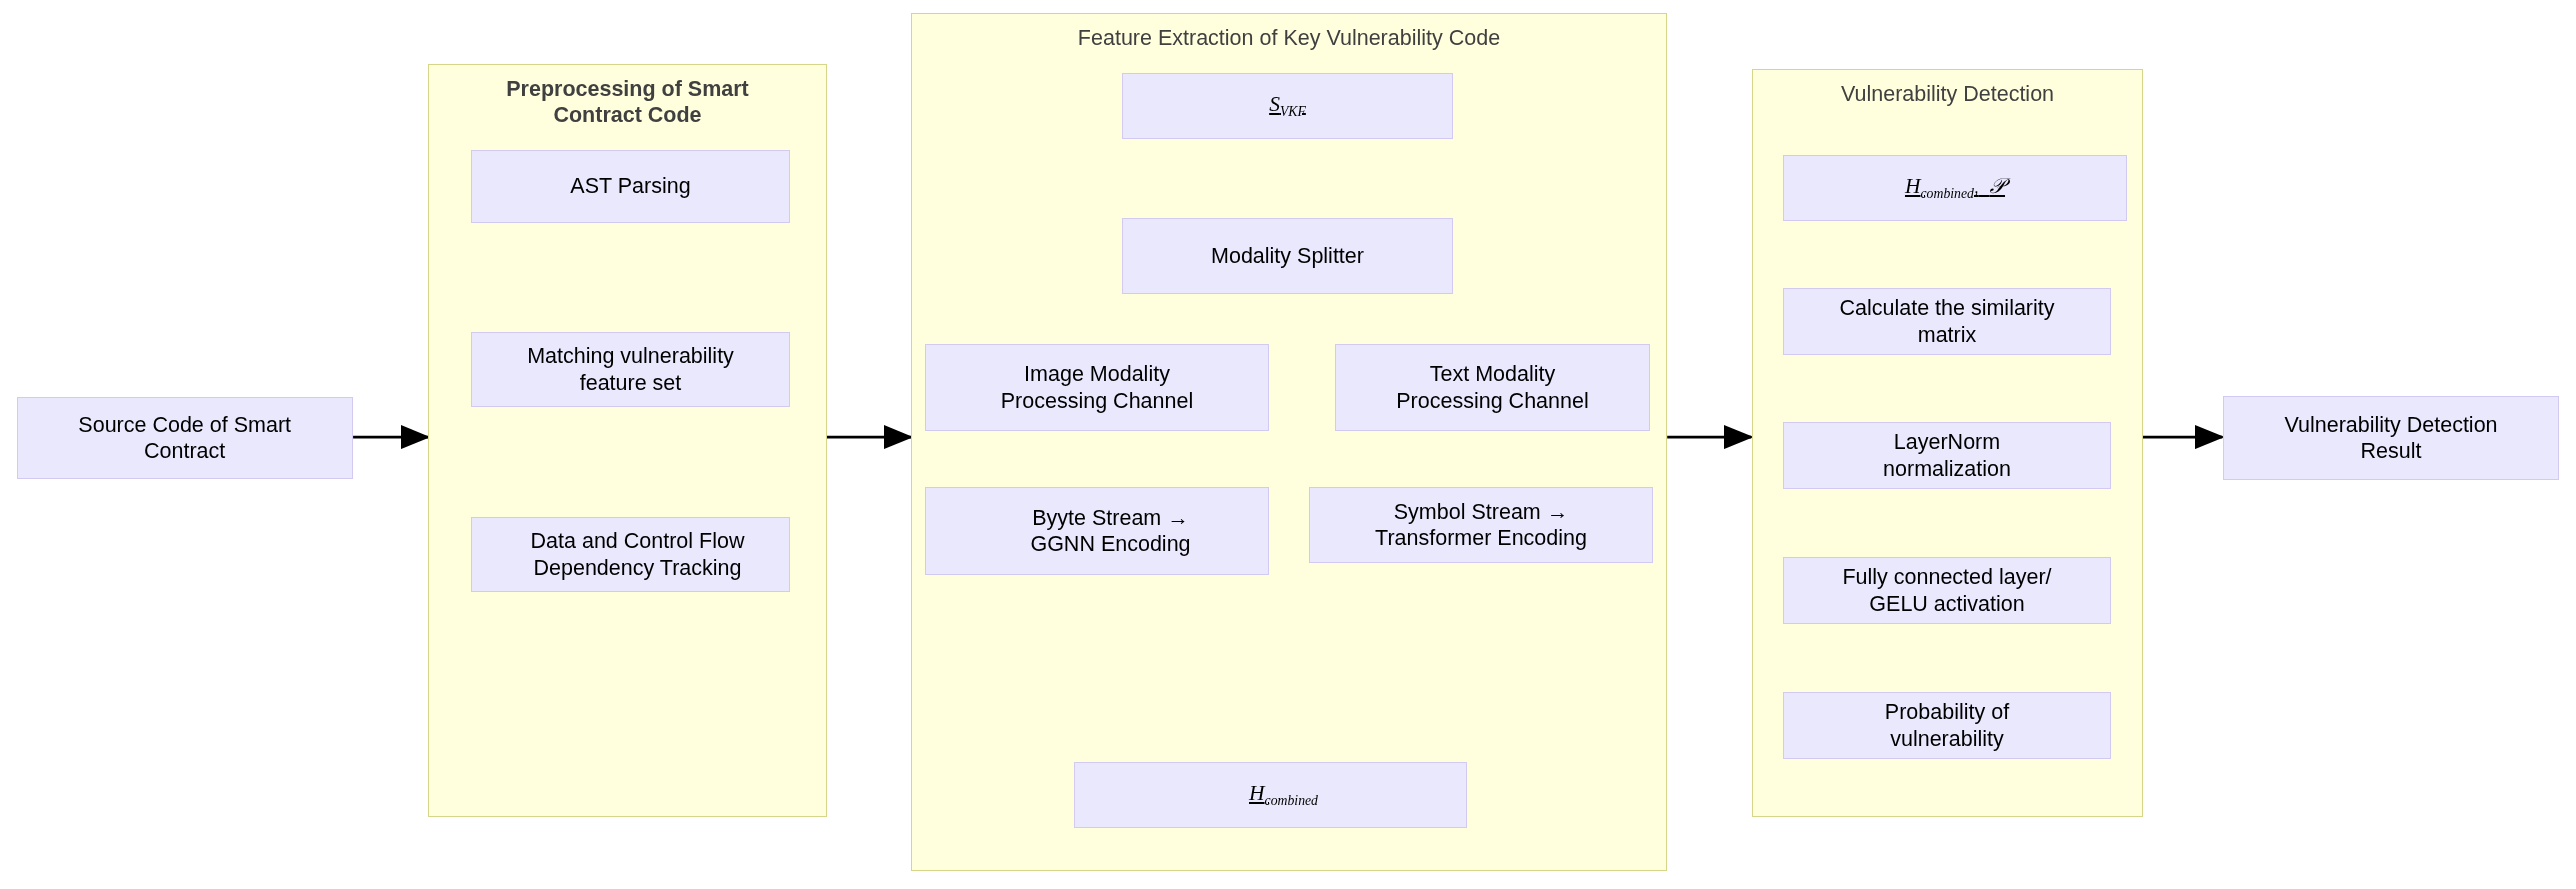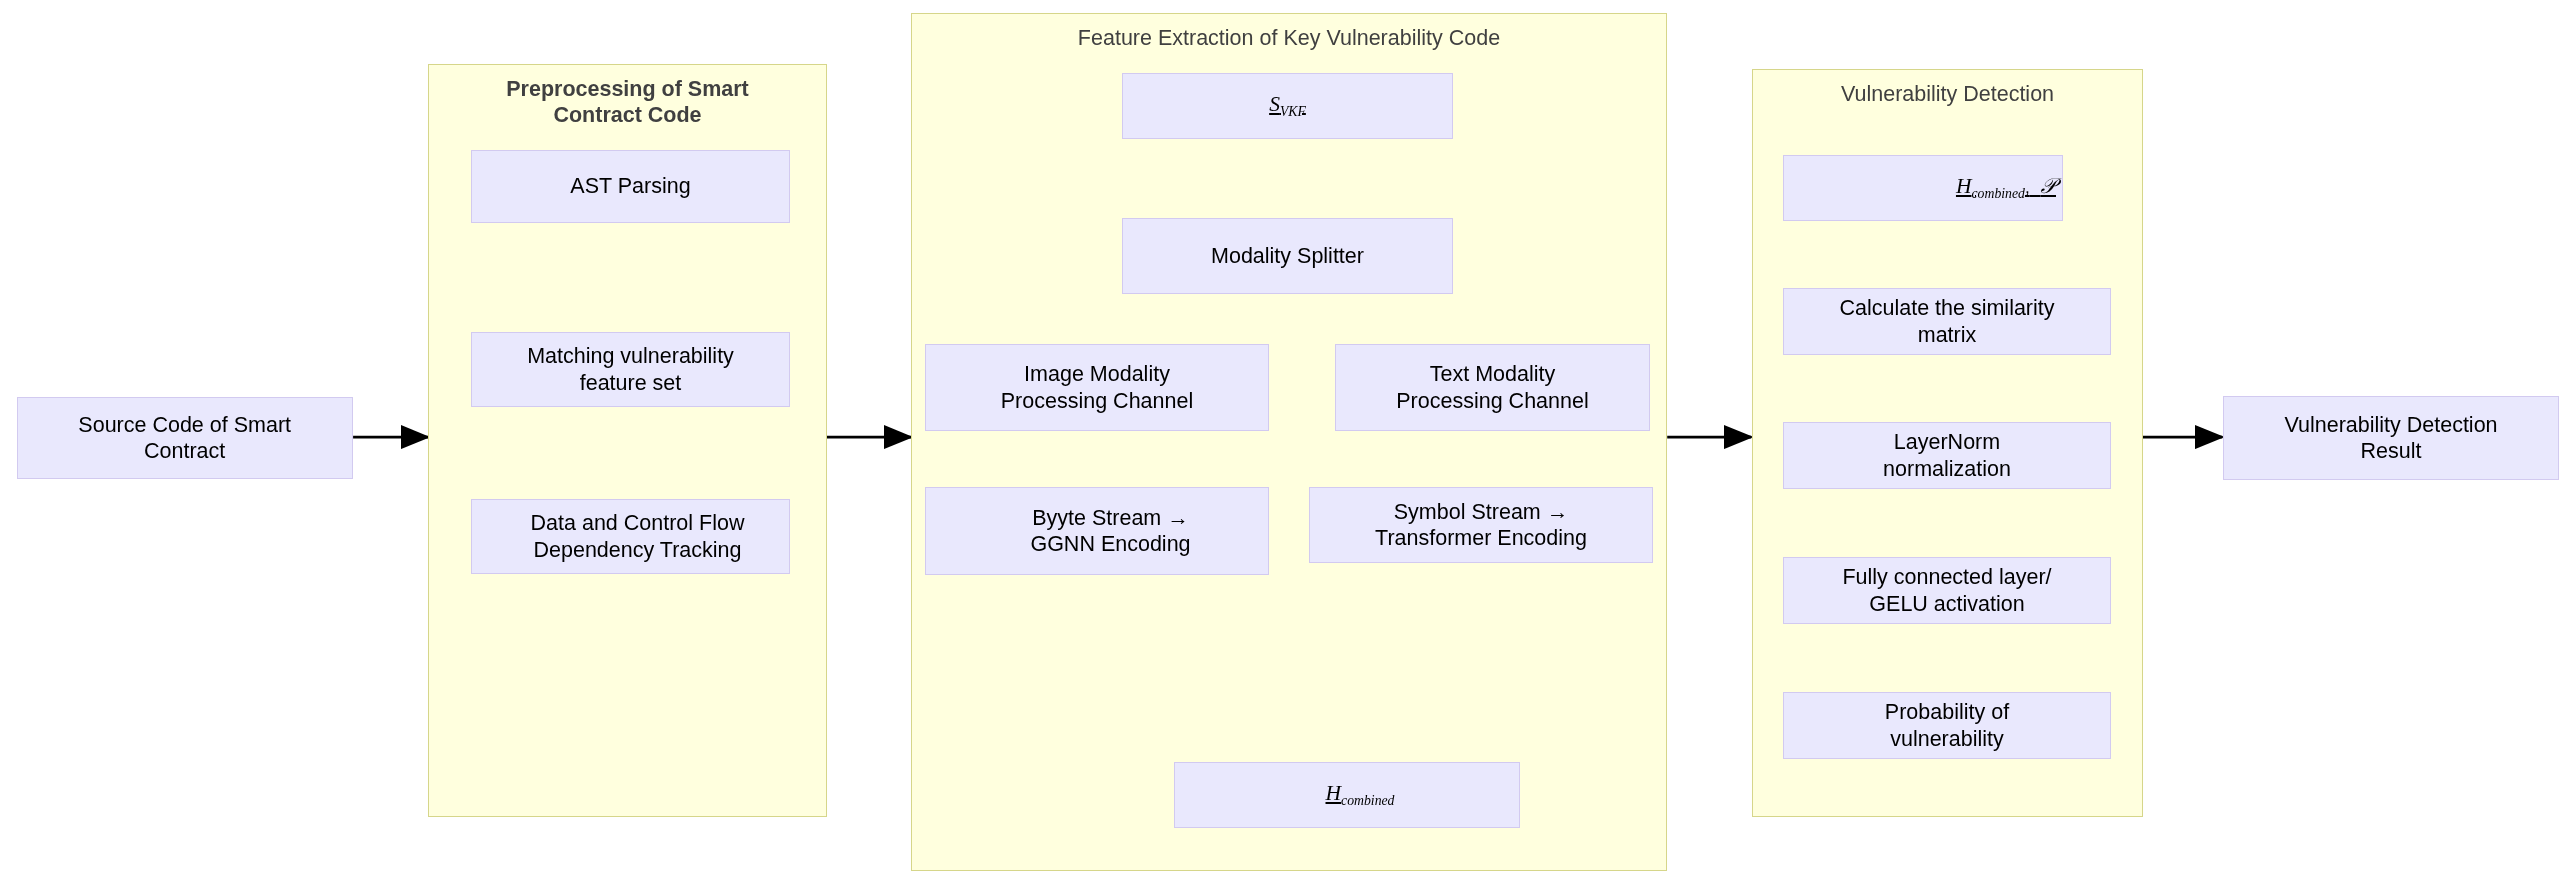--- a/index.html
+++ b/index.html
@@ -130,21 +130,21 @@
 
   <div class="group-box" style="left:428px; top:64px; width:399px; height:753px;"></div>
   <div class="group-title" style="left:428px; top:76px; width:399px;font-weight:bold;">Preprocessing of Smart
 Contract Code</div>
 
   <div class="node" style="left:471px; top:150px; width:319px; height:73px;">AST Parsing</div>
 
   <div class="node" style="left:471px; top:332px; width:319px; height:75px;">Matching vulnerability
 feature set</div>
 
-  <div class="node" style="left:471px; top:499px; width:319px; height:75px;padding-left:20px;">Data and Control Flow
+  <div class="node" style="left:471px; top:517px; width:319px; height:75px;padding-left:20px;">Data and Control Flow
 Dependency Tracking</div>
 
 
   <div class="group-box" style="left:911px; top:13px; width:756px; height:858px;"></div>
   <div class="group-title" style="left:911px; top:25px; width:756px;">Feature Extraction of Key Vulnerability Code</div>
 
   <div class="node math" style="left:1122px; top:73px; width:331px; height:66px;">
     <span><em>S</em><span class="sub">VKF</span></span>
   </div>
 
@@ -156,28 +156,28 @@
   <div class="node" style="left:1309px; top:344px; width:315px; height:87px;margin-left:26px;">Text Modality
 Processing Channel</div>
 
   <div class="node" style="left:925px; top:487px; width:344px; height:88px;padding-left:33px;">Byyte Stream →
 GGNN Encoding</div>
 
   <div class="node" style="left:1309px; top:487px; width:344px; height:76px;">Symbol Stream →
 Transformer Encoding</div>
 
 
-  <div class="node math" style="left:1174px; top:762px; width:346px; height:66px;padding-left:32px;">
+  <div class="node math" style="left:1074px; top:762px; width:393px; height:66px;padding-left:32px;">
     <span><em>H</em><span class="sub">combined</span></span>
   </div>
 
   <div class="group-box" style="left:1752px; top:69px; width:391px; height:748px;"></div>
   <div class="group-title" style="left:1752px; top:81px; width:391px;">Vulnerability Detection</div>
 
-  <div class="node math" style="left:1783px; top:155px; width:280px; height:66px;justify-content:flex-end;">
+  <div class="node math" style="left:1783px; top:155px; width:344px; height:66px;">
     <span><em>H</em><span class="sub">combined</span><span class="comma">,</span>&nbsp;&nbsp;<span class="scriptp">𝒫</span></span>
   </div>
 
   <div class="node" style="left:1783px; top:288px; width:328px; height:67px;">Calculate the similarity
 matrix</div>
 
   <div class="node" style="left:1783px; top:422px; width:328px; height:67px;">LayerNorm
 normalization</div>
 
   <div class="node" style="left:1783px; top:557px; width:328px; height:67px;">Fully connected layer/

